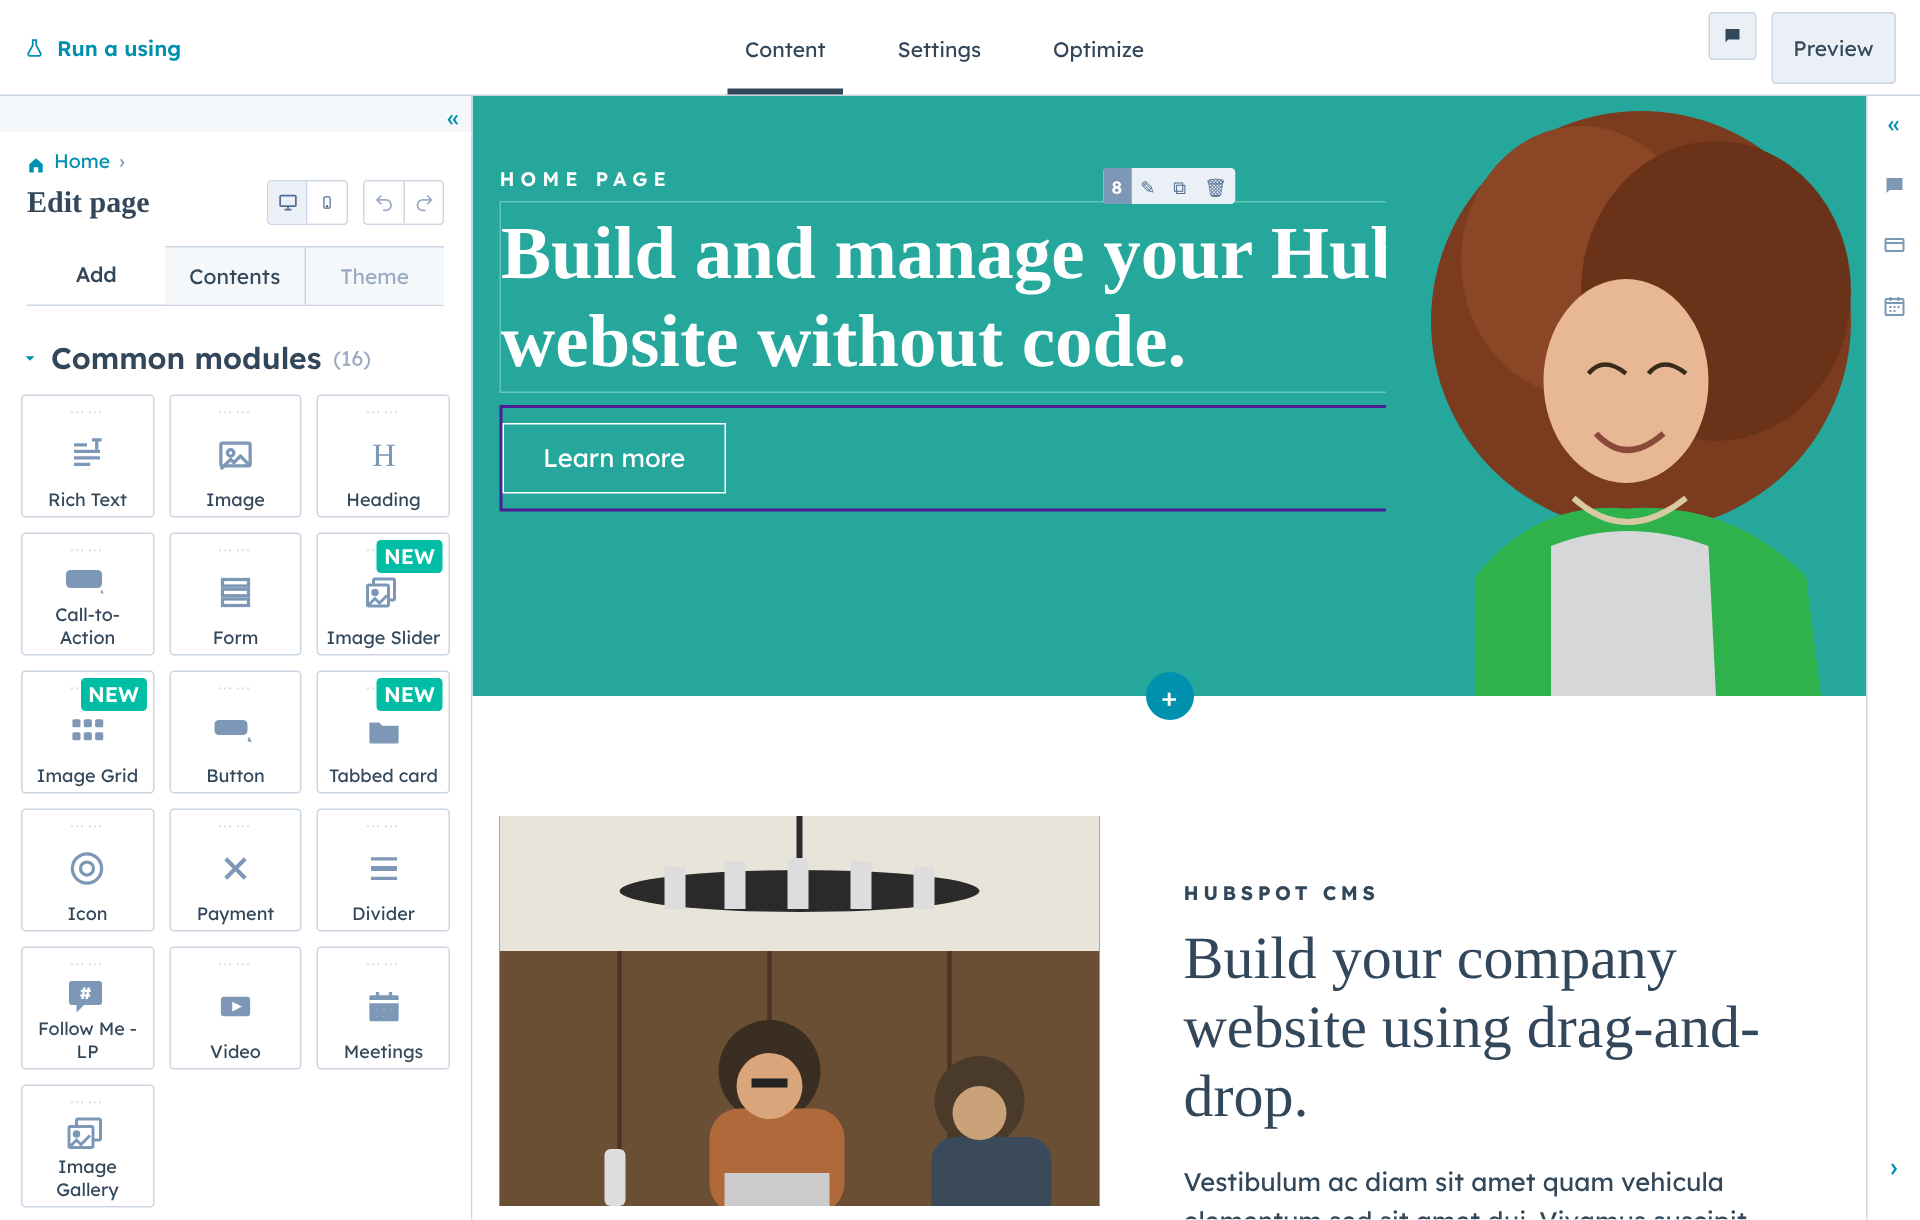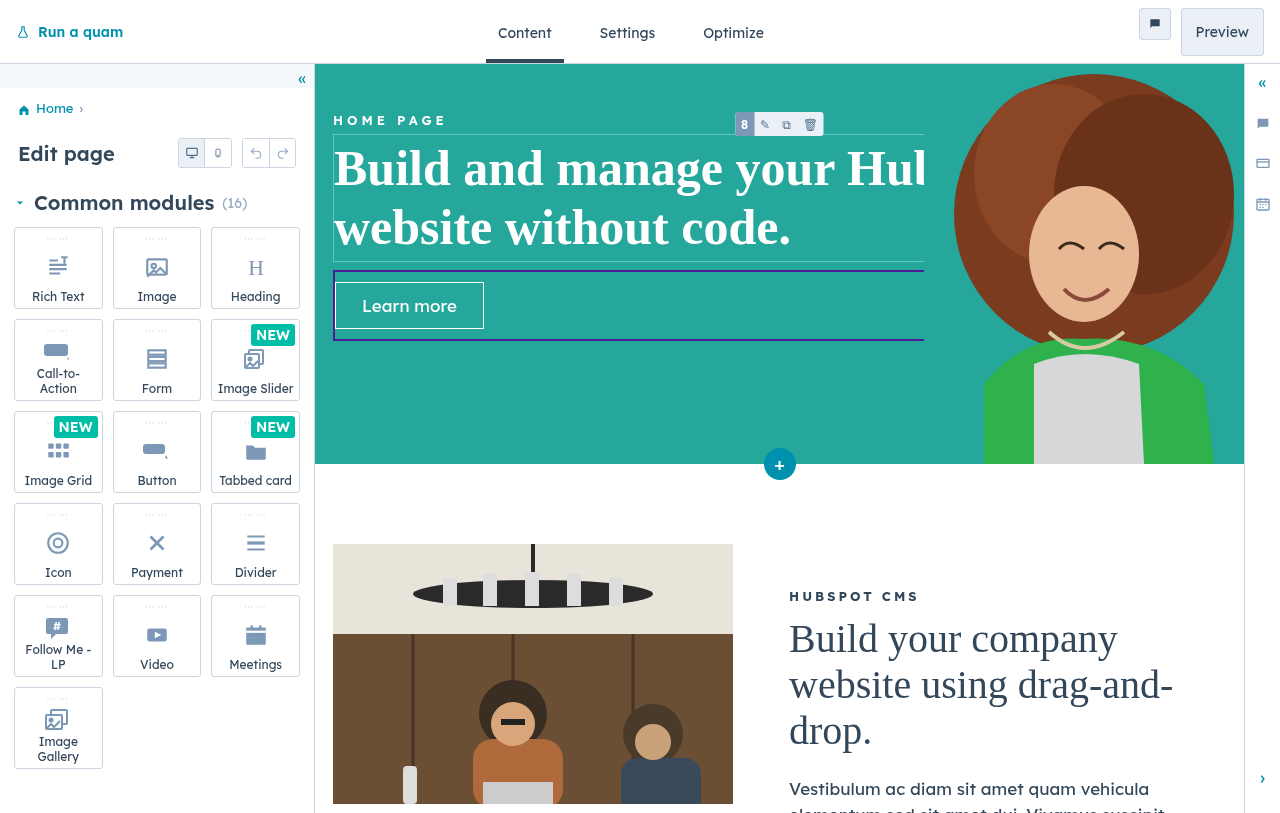--- a/index.html
+++ b/index.html
@@ -40,21 +40,21 @@
   
   .main { display:flex; height:calc(813px - 64px); }
 
   
   .sidebar-left { width:315px; min-width:315px; border-right:1px solid var(--hs-border); background:#fff; display:flex; flex-direction:column; position:relative;}
   .sb-collapse { height:24px; display:flex; justify-content:flex-end; padding:4px 8px 0 0; background:var(--hs-bg);}
   .sb-collapse span { color:var(--hs-blue); cursor:pointer; font-size:16px;}
   .sb-header { padding:12px 18px 8px; }
   .breadcrumb { display:flex; align-items:flex-end; gap:6px; color:var(--hs-blue); font-size:13px; cursor:pointer;}
   .breadcrumb .chev { color:var(--hs-gray); }
-  .sb-title-row { display:flex; align-items:center; justify-content:space-between; margin-top:22px;}
+  .sb-title-row { display:flex; align-items:center; justify-content:space-between; margin-top:4px;font-family:Liberation Serif, serif;}
   .sb-title { font-size:20px; font-weight:600; color:var(--hs-dark);}
   .device-group, .history-group { display:flex; border:1px solid var(--hs-border); border-radius:3px; overflow:hidden;}
   .device-btn, .hist-btn { width:26px; height:28px; display:flex; align-items:center; justify-content:center; background:#fff; color:var(--hs-gray); cursor:pointer;}
   .device-btn.active { background:#eaf0f6; border-right:1px solid var(--hs-border);}
   .hist-group2 { display:flex; gap:0;}
   .hist-btn + .hist-btn { border-left:1px solid var(--hs-border);}
   .sb-tabs { display:flex; border-bottom:1px solid var(--hs-border); margin-top:14px;}
   .sb-tab { flex:1; text-align:center; padding:10px 0; cursor:pointer; color:var(--hs-dark); font-weight:400; border-right:1px solid var(--hs-border); border-top:1px solid var(--hs-border);}
   .sb-tab:last-child { border-right:none;}
   .sb-tab.active { border-top:none; border-right:none; font-weight:500; }
@@ -114,21 +114,21 @@
 </head>
 <body>
 
 <div class="topbar">
   <div class="run-test">
     <span>
       <svg width="14" height="14" viewBox="0 0 24 24" fill="none" stroke="#0091ae" stroke-width="2">
           <path d="M9 3h6M10 3v6l-5 9a2 2 0 0 0 1.8 3h10.4a2 2 0 0 0 1.8-3l-5-9V3"></path>
         </svg>
     </span>
-    <span>Run a quam</span>
+    <span>Run a using</span>
   </div>
   <div class="topbar-center">
     <div class="top-tab active">Content</div>
     <div class="top-tab">Settings</div>
     <div class="top-tab">Optimize</div>
   </div>
   <div class="topbar-right">
     <div class="btn-icon">
       <span>
         <svg width="14" height="14" viewBox="0 0 24 24" fill="#33475b">
@@ -187,20 +187,25 @@
             </div>
             <div class="hist-btn">
               <span>
                   <svg width="14" height="14" viewBox="0 0 24 24" fill="none" stroke="#99acc2" stroke-width="2">
                     <path d="M15 14l5-5-5-5M20 9H10a6 6 0 0 0 0 12h3"></path>
                   </svg>
                 </span>
             </div>
           </div>
         </div>
+      </div>
+      <div class="sb-tabs">
+        <div class="sb-tab active">Add</div>
+        <div class="sb-tab inactive">Contents</div>
+        <div class="sb-tab muted">Theme</div>
       </div>
     </div>
 
     <div class="sb-body">
       <div class="sb-section-title">
         <span class="chev">
           <svg width="12" height="12" viewBox="0 0 24 24" fill="#0091ae">
               <path d="M6 9l6 6 6-6z"></path>
             </svg>
         </span>

